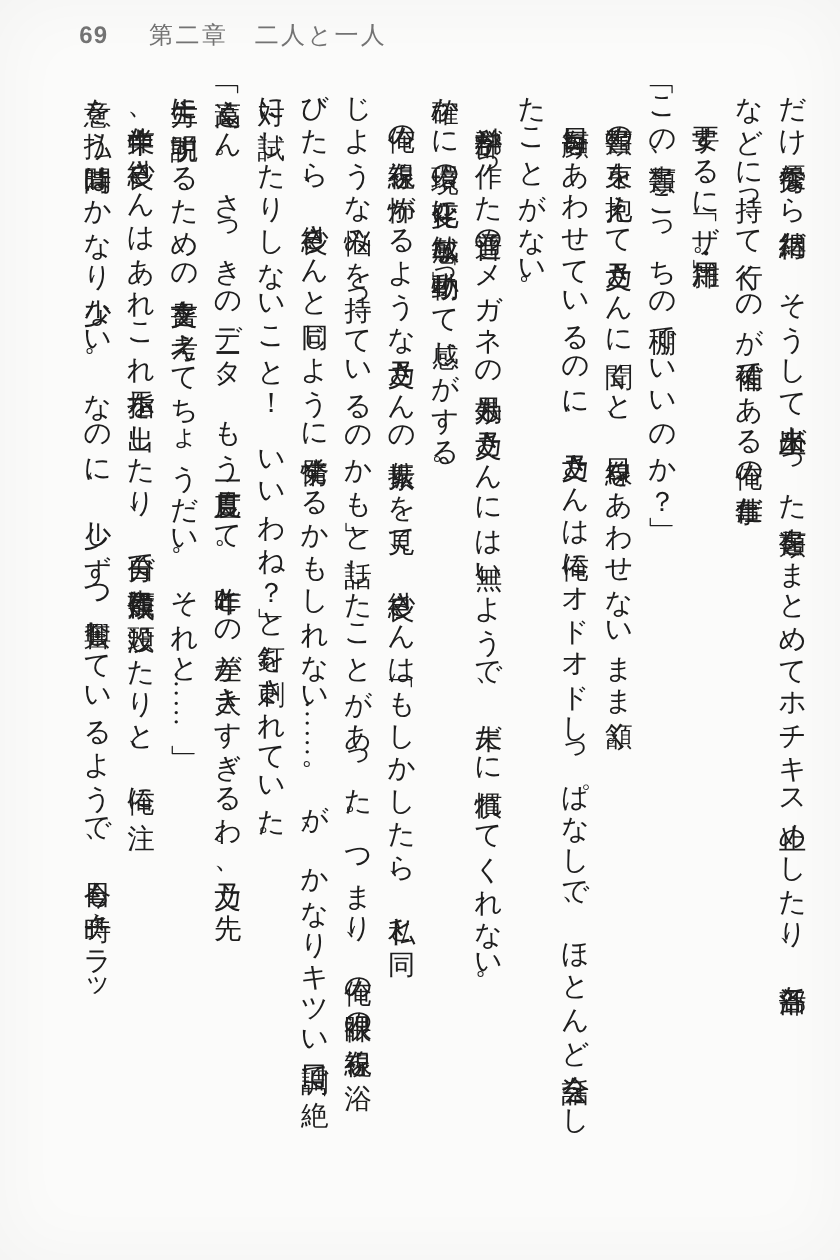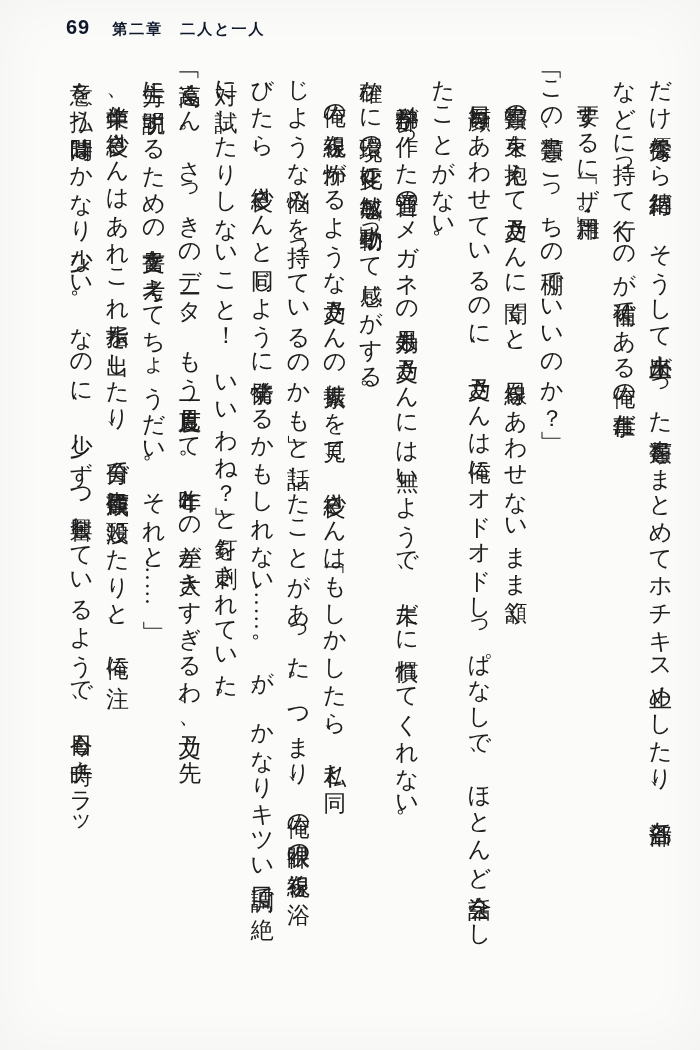--- a/index.html
+++ b/index.html
@@ -17,31 +17,32 @@
     color: #1e1e1e;
   }
   
   .header {
     position: absolute;
     top: 16px;
     left: 66px;
     display: flex;
     align-items: baseline;
     font-family: "Liberation Sans", "DejaVu Sans", sans-serif;
-    color: #0f172a;
+    color: #737373;
+    gap: 12px;
   }
   .pagenum {
     font-size: 20px;
     font-weight: 600;
     letter-spacing: 1px;
   }
   .chapter {
     margin-left: 22px;
-    font-size: 15px;
-    font-weight: 700;
+    font-size: 20px;
+    font-weight: 400;
     letter-spacing: 2px;
   }
   
   .body-text {
     position: absolute;
     top: 64px;
     right: 22px;
     width: 616px;
     height: 988px;
     writing-mode: vertical-rl;

